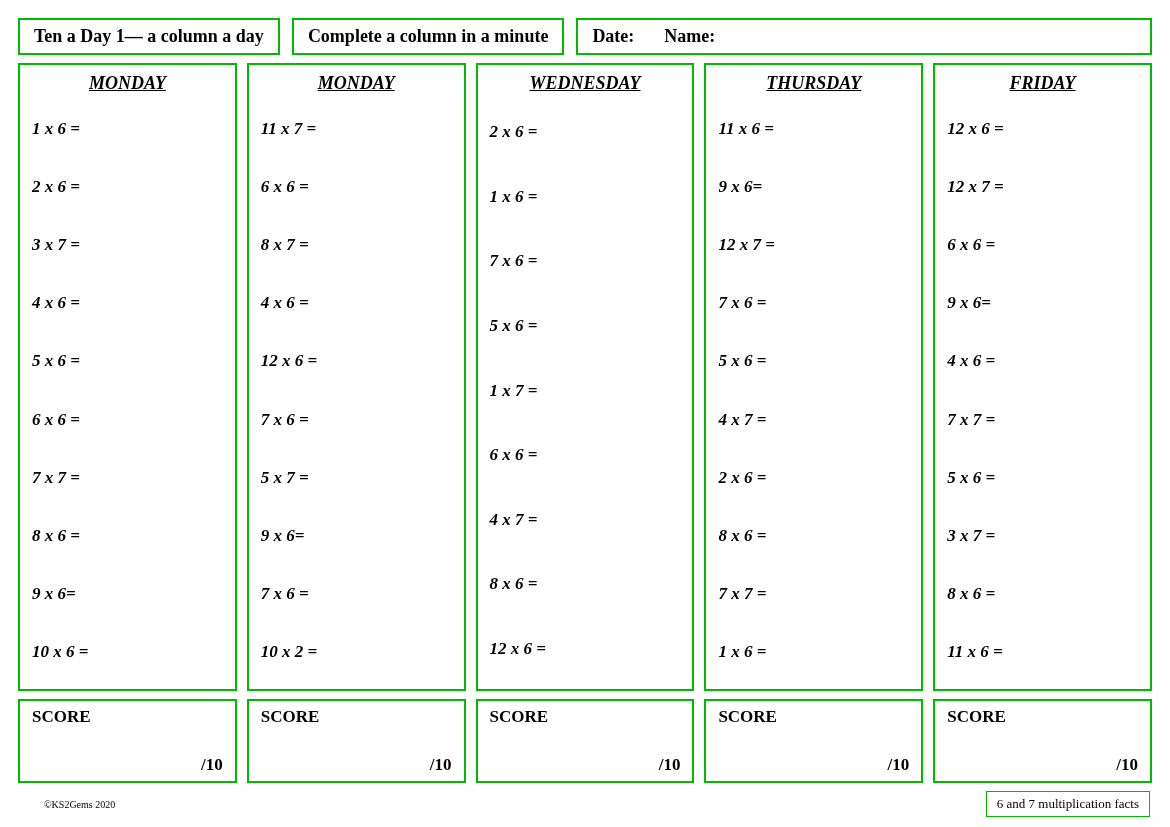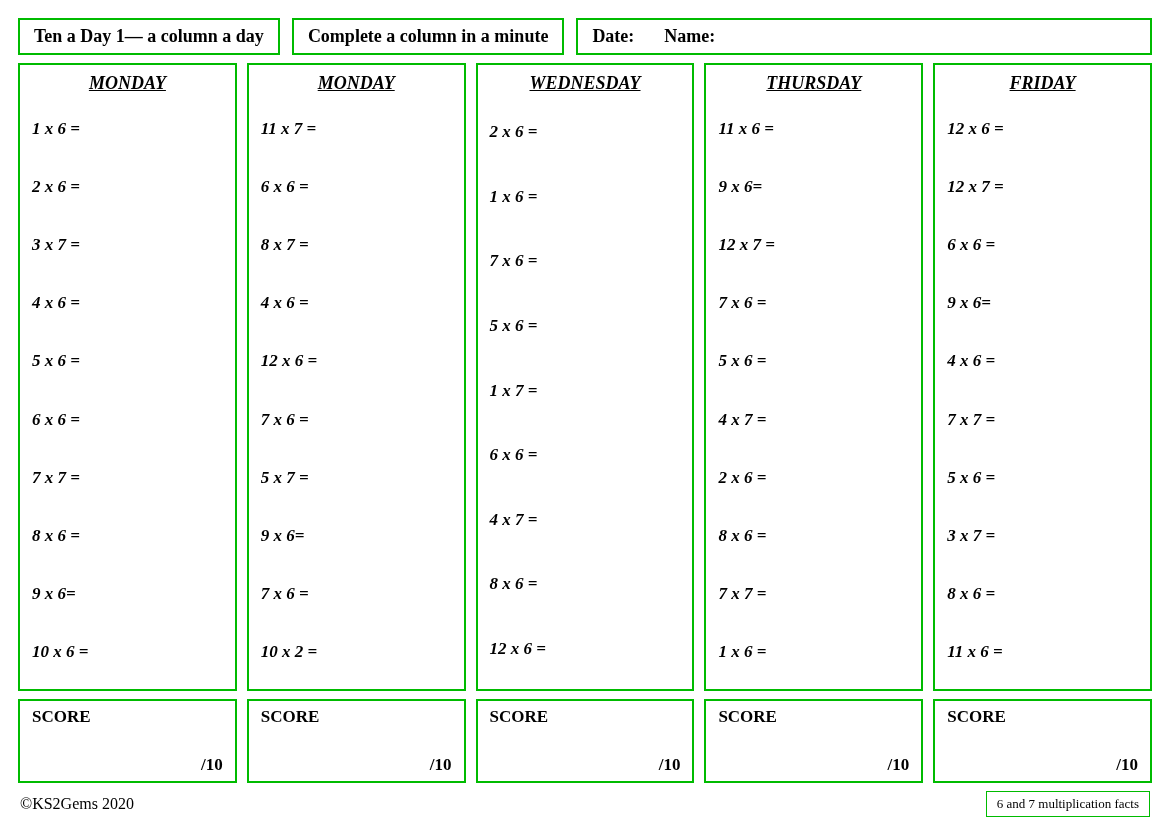--- a/index.html
+++ b/index.html
@@ -94,21 +94,22 @@
     }
     
     .footer-row {
       display: flex;
       justify-content: space-between;
       align-items: center;
       flex-shrink: 0;
       padding: 0 2px;
     }
     .copyright {
-      font-size: 16px;
+      font-size: 10px;
+      margin-left: 24px;
     }
     .topic-box {
       border: 1.5px solid #00bb00;
       padding: 4px 10px;
       font-size: 13px;
       text-align: center;
     }
   </style>
 </head>
 <body>

